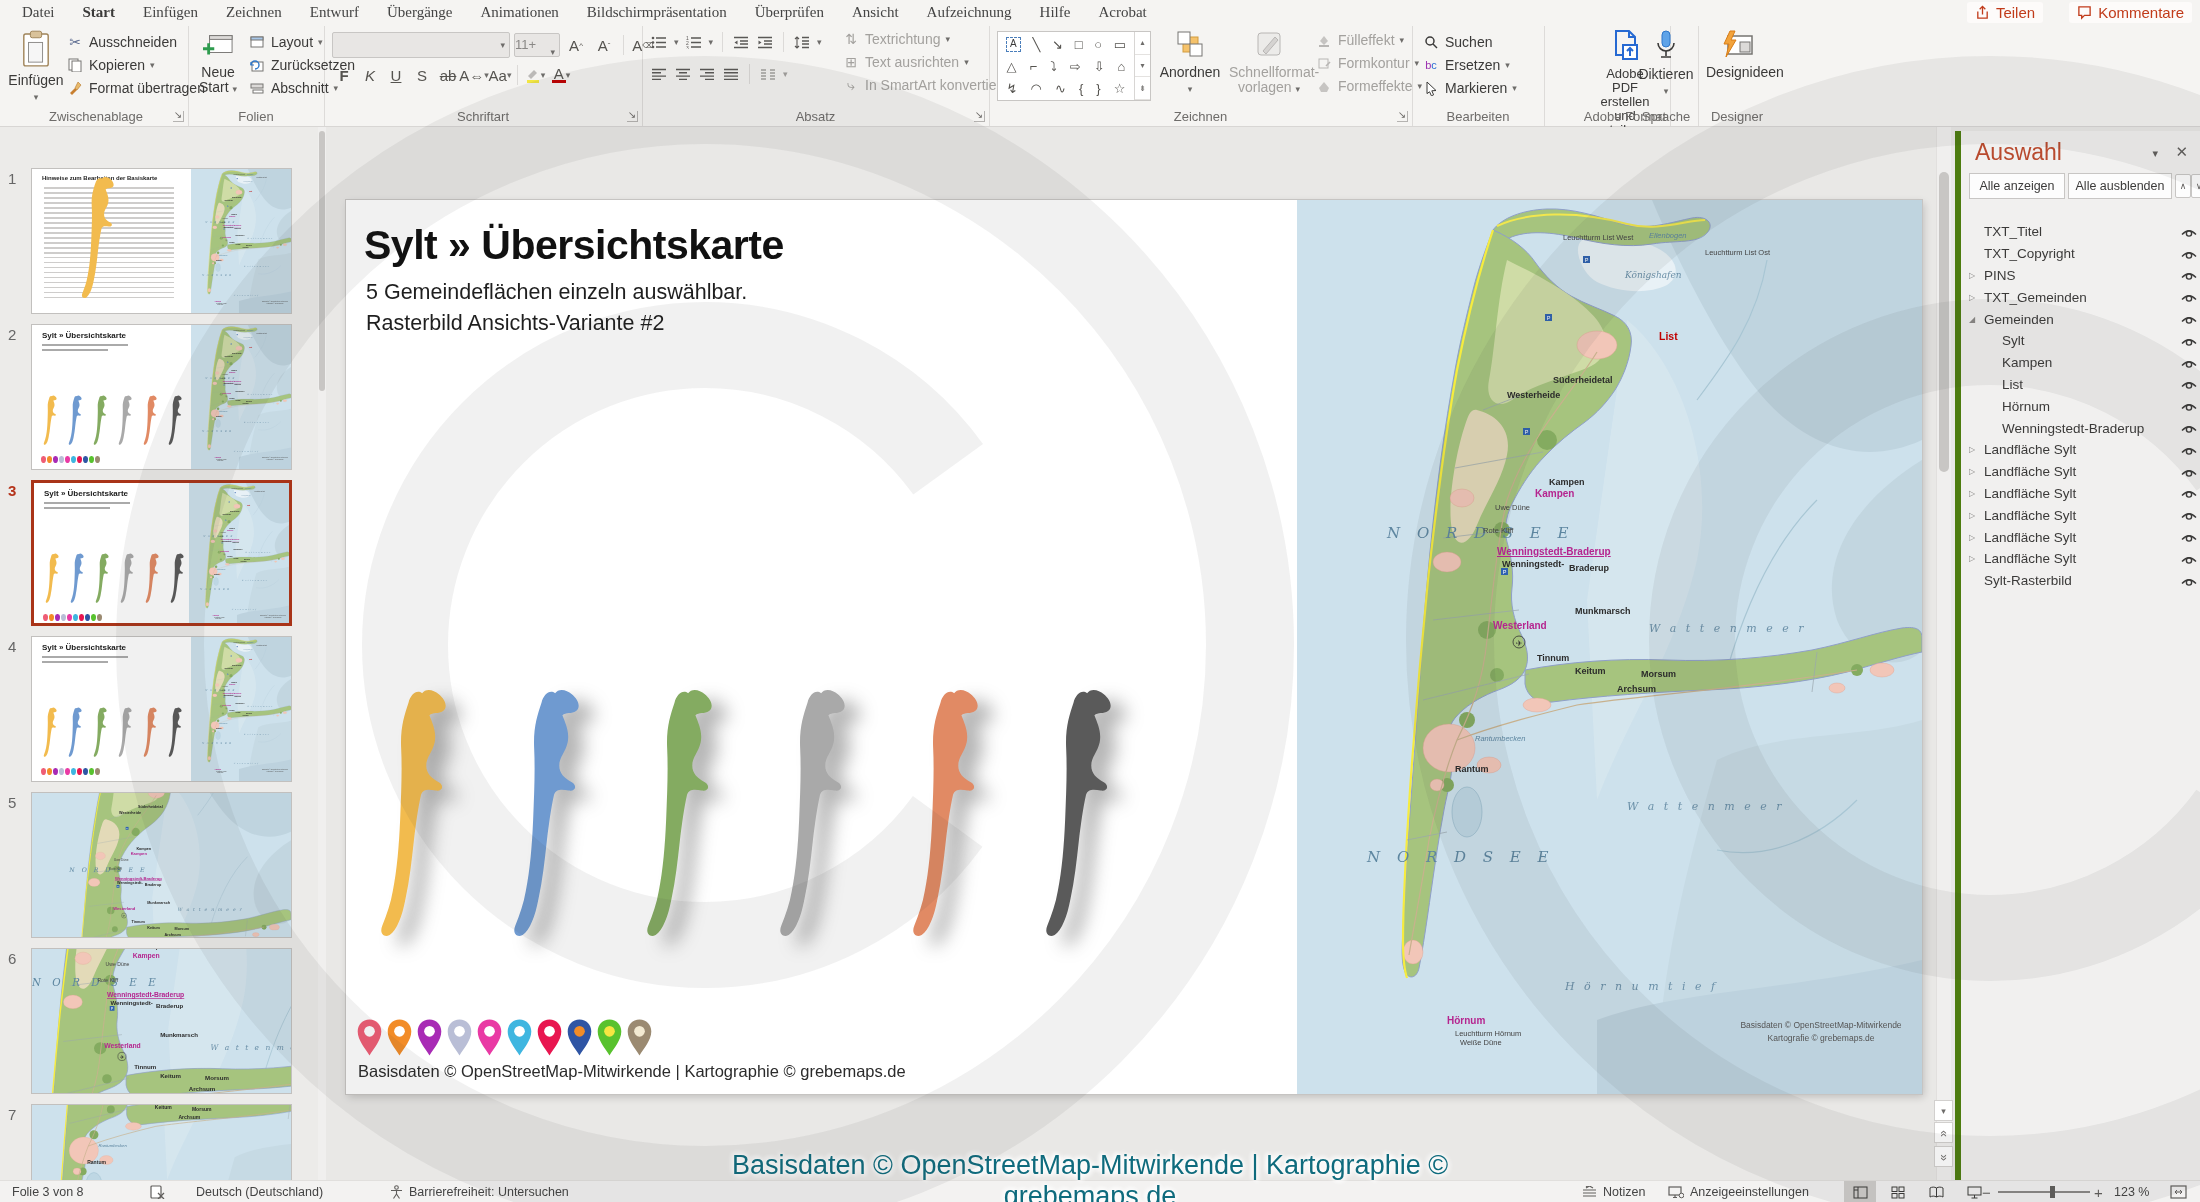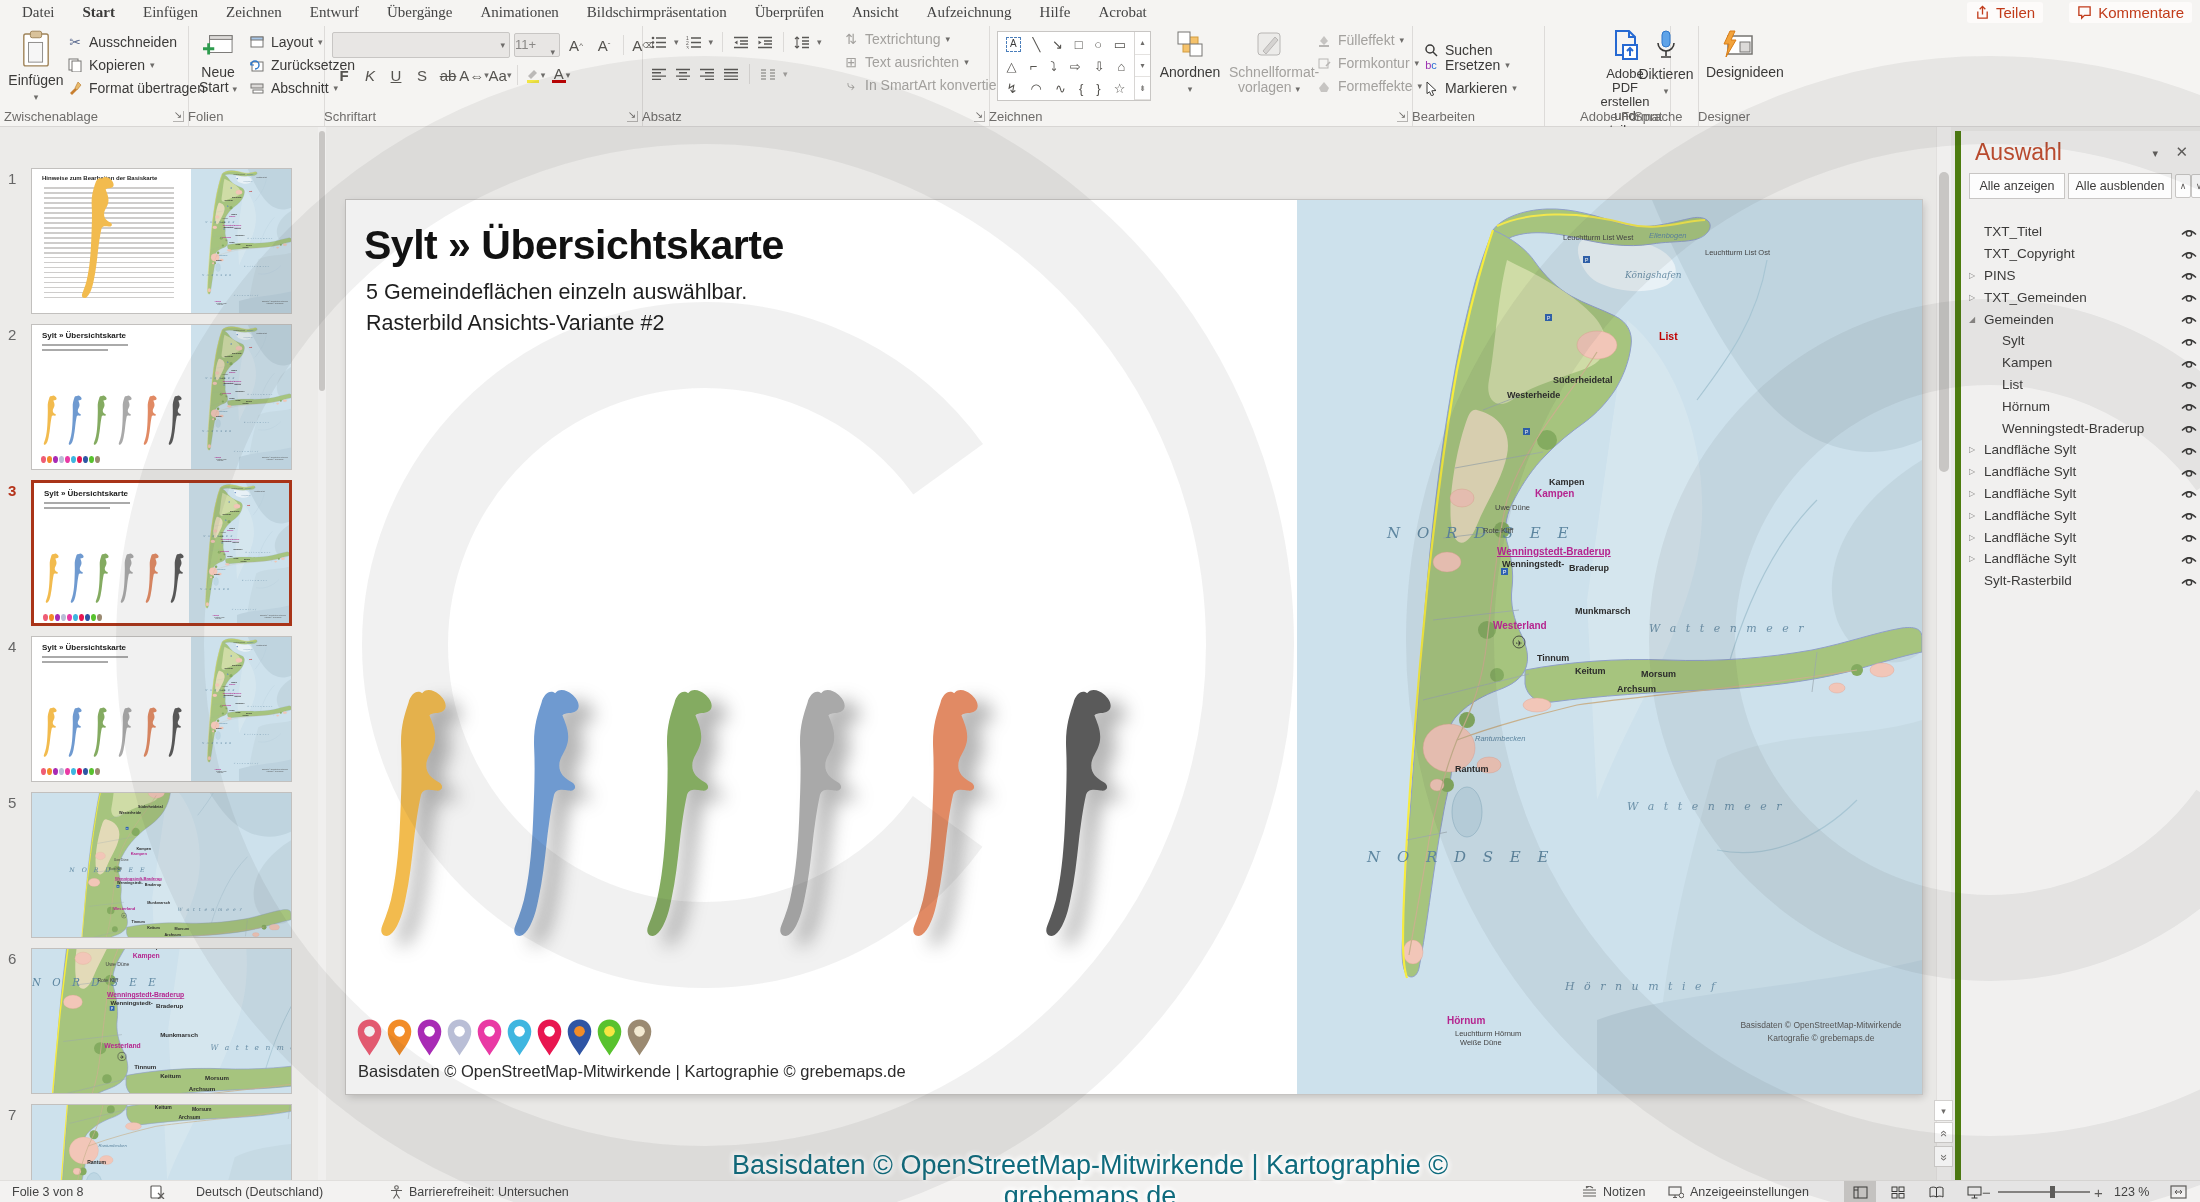--- a/index.html
+++ b/index.html
@@ -11,21 +11,21 @@
   .tabs{position:absolute;left:8px;top:0;height:26px;display:flex;align-items:center;}
   .tab{padding:12px 14px;font-size:15px;color:#444;height:26px;line-height:24px;cursor:default;position:relative;font-family:Liberation Serif, serif;}
   .tab.sel{font-weight:bold;color:#3b3a39;}
   .tab.sel::after{content:"";position:absolute;left:12px;right:12px;bottom:1px;height:3px;background:#c8432a;border-radius:2px;}
   .tr-actions{position:absolute;right:8px;top:2px;display:flex;gap:26px;align-items:flex-start;height:22px;}
   .chipbtn{display:flex;align-items:center;gap:6px;color:#c13b1a;font-size:15px;padding:2px 8px;background:#fdfbfa;border-radius:3px;}
 
   
   .ribbon{position:absolute;left:0;top:26px;width:2200px;height:100px;background:#f5f4f2;border-bottom:1px solid #d8d6d4;}
   .grp{position:absolute;top:0;height:100px;border-right:1px solid #dddbd9;}
-  .glabel{position:absolute;bottom:2px;left:0;width:100%;font-size:13px;color:#6e6c6a;margin-top:47px;}
+  .glabel{position:absolute;bottom:2px;left:0;width:100%;text-align:center;font-size:13px;color:#6e6c6a;margin-top:47px;}
   .dlg{position:absolute;right:4px;bottom:4px;font-size:10px;color:#6e6c6a;border:1px solid #b5b3b1;border-top:none;border-left:none;width:10px;height:10px;line-height:8px;text-align:center;}
   .bigbtn{position:absolute;top:4px;width:56px;text-align:center;font-size:14px;color:#3b3a39;}
   .bigbtn .blab{margin-top:2px;line-height:15px;}
   .caret{font-size:9px;color:#6e6c6a;}
   .srow{position:absolute;display:flex;align-items:center;gap:5px;font-size:14px;color:#3b3a39;white-space:nowrap;}
   .srow.dis, .dis{color:#a3a19e;}
   .ic{display:inline-flex;width:18px;height:16px;align-items:center;justify-content:center;flex:none;}
   .fbtn{display:inline-flex;width:24px;height:22px;align-items:center;justify-content:center;font-size:15px;color:#55534f;}
   .vsep{width:1px;height:20px;background:#dcdad8;margin:0 3px;}
   .fontbox{width:176px;height:24px;background:#e8e6e4;border:1px solid #c8c6c4;border-radius:2px;position:relative;}
@@ -582,21 +582,21 @@
             </svg>
           </span>
         <span>Formeffekte</span>
           <span class="caret">▾</span>
       </div>
       <div class="glabel">Zeichnen</div>
       <div class="dlg">↘</div>
     </div>
 
     <div class="grp" style="left:1412px;width:132px">
-      <div class="srow" style="left:10px;top:16px">
+      <div class="srow" style="left:10px;top:8px">
         <span class="ic">
             <svg width="14" height="14" viewBox="0 0 14 14">
               <circle cx="6" cy="6" r="4" fill="none" stroke="#3b3a39" stroke-width="1.5"></circle>
               <path d="M9,9 L13,13" stroke="#3b3a39" stroke-width="1.5"></path>
             </svg>
           </span>
         <span>Suchen</span>
       </div>
       <div class="srow" style="left:10px;top:31px">
         <span class="ic">

